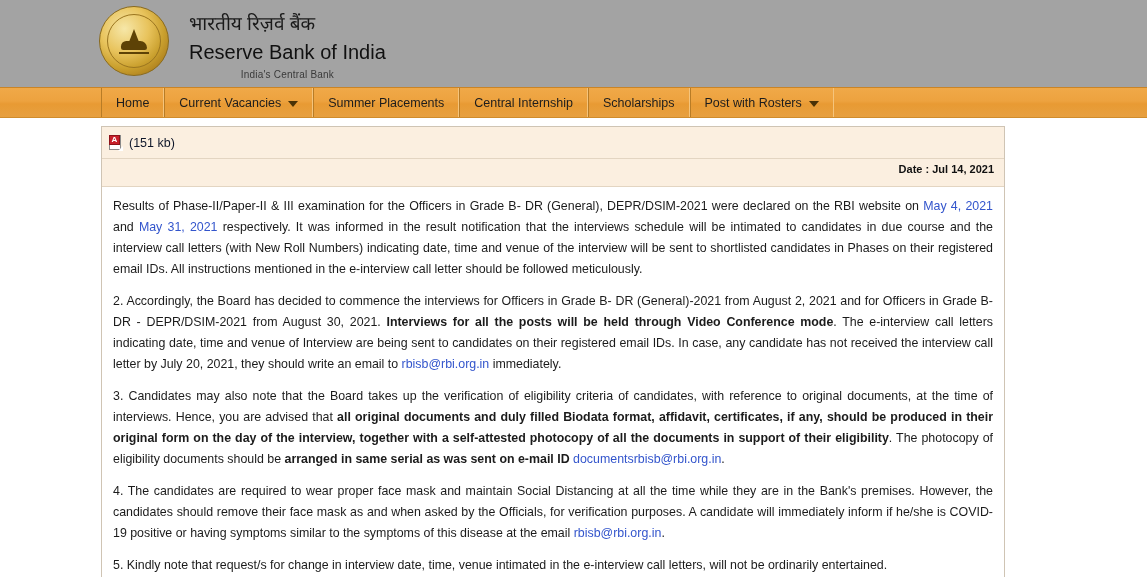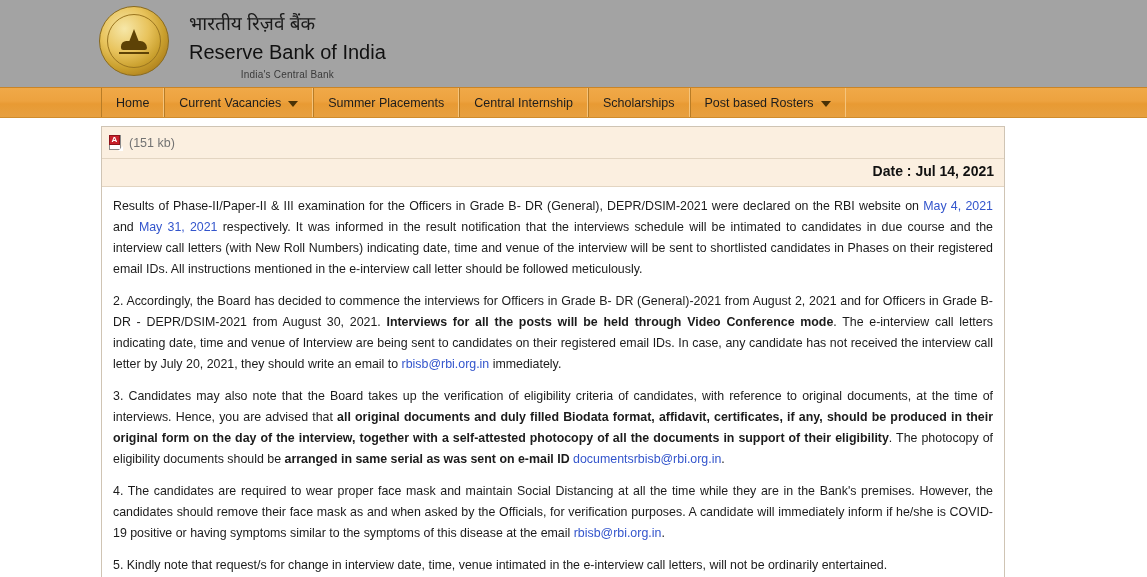--- a/index.html
+++ b/index.html
@@ -202,28 +202,28 @@
     box-sizing: border-box;
     color: #ffffff;
     font-size: 8px;
     font-weight: bold;
     line-height: 8px;
     text-align: center;
     font-family: "Liberation Sans", sans-serif;
   }
   .pdf-size {
     font-size: 12.5px;
-    color: #737373;
+    color: #0f172a;
   }
   .date-row {
     background: #fbefe0;
     border-bottom: 1px solid #e3d5c2;
     padding: 4px 10px;
     text-align: right;
-    font-size: 14px;
+    font-size: 11px;
     font-weight: bold;
     color: #111111;
     height: 19px;
     box-sizing: content-box;
   }
   .title-row {
     background: #fbefe0;
     border-bottom: 1px solid #e3d5c2;
     padding: 6px 10px;
     text-align: center;
@@ -280,21 +280,21 @@
   <div class="nav-item">
     <span>Summer Placements</span>
   </div>
   <div class="nav-item">
     <span>Central Internship</span>
   </div>
   <div class="nav-item">
     <span>Scholarships</span>
   </div>
   <div class="nav-item">
-    <span>Post based Rosters</span>
+    <span>Post with Rosters</span>
     <span class="caret"></span>
   </div>
 
   <div class="blue-strip">
     <div class="blue-seg" style="width:58px"></div>
     <div class="blue-seg" style="width:123px"></div>
     <div class="blue-seg" style="width:131px"></div>
     <div class="blue-seg" style="width:179px"></div>
     <div class="blue-seg" style="width:411px"></div>
   </div>

